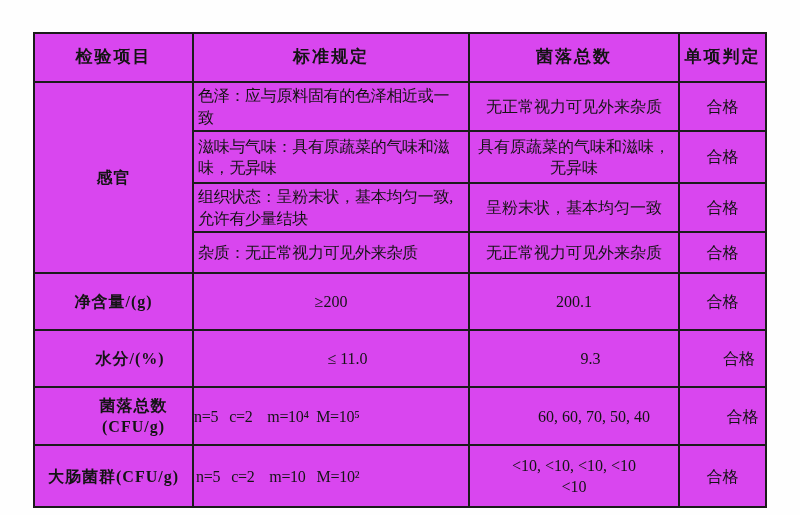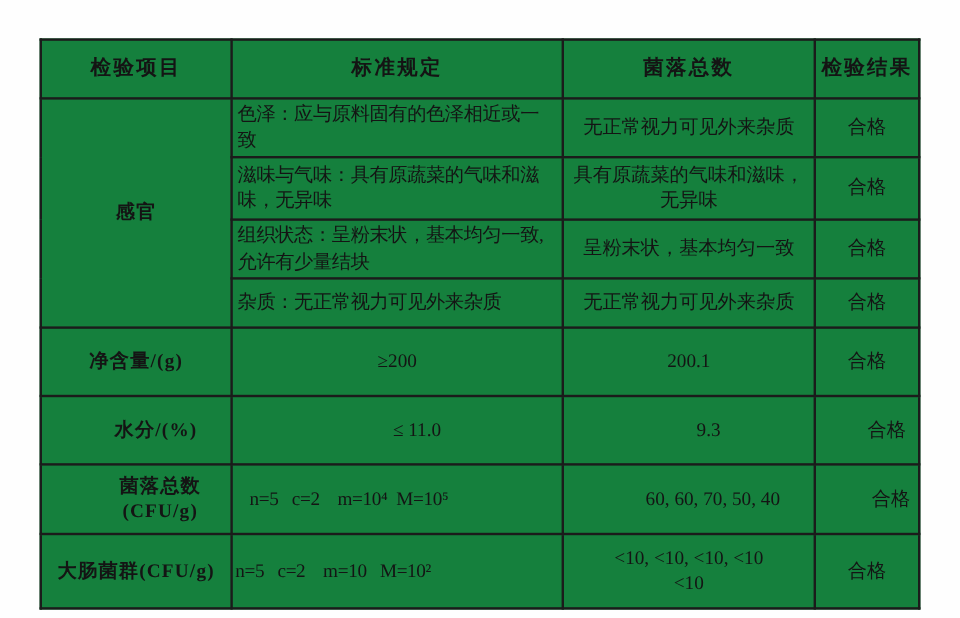--- a/index.html
+++ b/index.html
@@ -12,21 +12,21 @@
     overflow: hidden;
   }
   .sheet {
     position: absolute;
     left: 33px; top: 32px;
   }
   table.report {
     border-collapse: collapse;
     table-layout: fixed;
     width: 732px;
-    background: #15803d;
+    background: #d946ef;
   }
   .report th, .report td {
     border: 2px solid #1b1b1b;
     padding: 2px 4px;
     font-size: 16px;
     line-height: 1.35;
     vertical-align: middle;
     overflow: hidden;
   }
   .report th {
@@ -65,21 +65,21 @@
       <col style="width:276px">
       <col style="width:210px">
       <col style="width:87px">
     </colgroup>
 
     <tbody>
         <tr class="rh">
       <th>检验项目</th>
       <th>标准规定</th>
       <th>菌落总数</th>
-      <th>检验结果</th>
+      <th>单项判定</th>
     </tr>
 
     <tr class="r1">
       <td class="item" rowspan="4">感官</td>
       <td class="l">色泽：应与原料固有的色泽相近或一致</td>
       <td class="c plin">无正常视力可见外来杂质</td>
       <td class="c">合格</td>
     </tr>
     <tr class="r2">
       <td class="l">滋味与气味：具有原蔬菜的气味和滋味，无异味</td>
@@ -107,21 +107,21 @@
 
     <tr class="r6">
       <td class="item">水分/(%)</td>
       <td class="c">≤ 11.0</td>
       <td class="c">9.3</td>
       <td class="c">合格</td>
     </tr>
 
     <tr class="r7">
       <td class="item">菌落总数(CFU/g)</td>
-      <td class="l pre" style="padding-left:14px">n=5   c=2    m=10⁴  M=10⁵</td>
+      <td class="l pre" style="padding-left:0">n=5   c=2    m=10⁴  M=10⁵</td>
       <td class="c">60, 60, 70, 50, 40</td>
       <td class="c">合格</td>
     </tr>
 
     <tr class="r8">
       <td class="item">大肠菌群(CFU/g)</td>
       <td class="l pre" style="padding-left:2px">n=5   c=2    m=10   M=10²</td>
       <td class="c plin">&lt;10, &lt;10, &lt;10, &lt;10
 &lt;10</td>
       <td class="c">合格</td>

